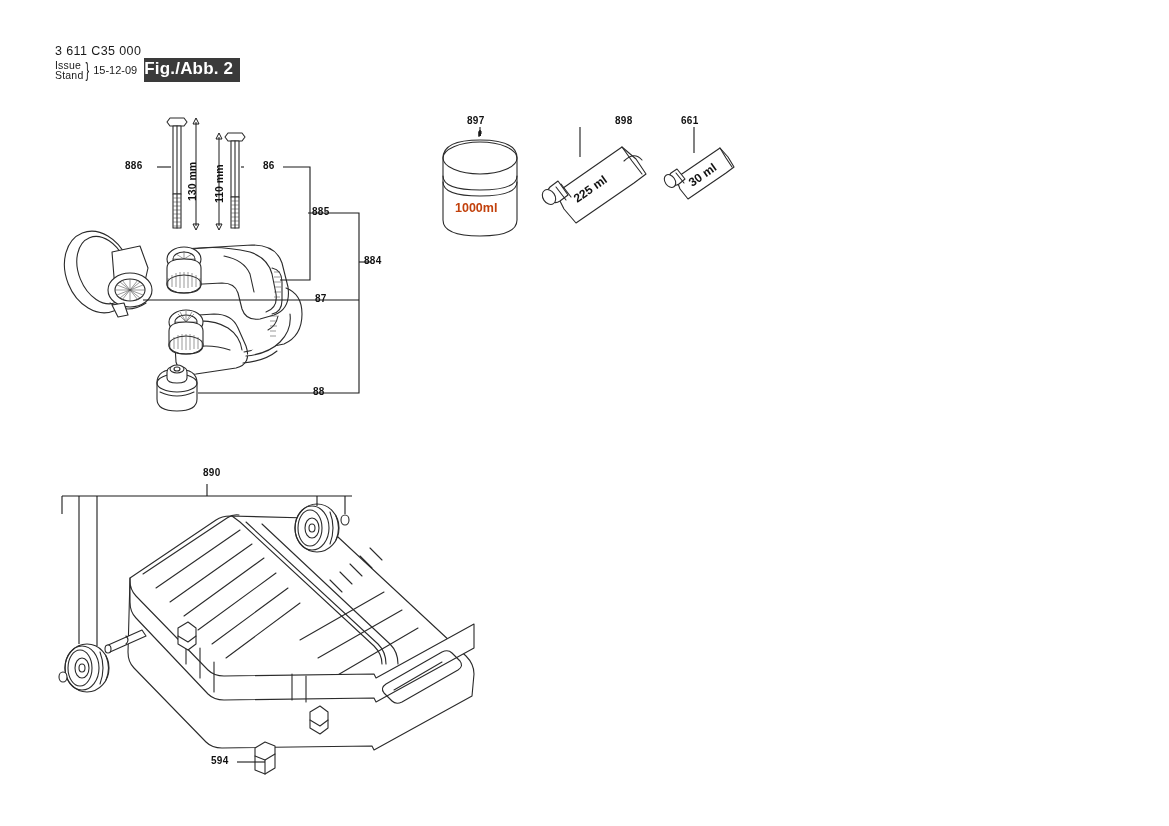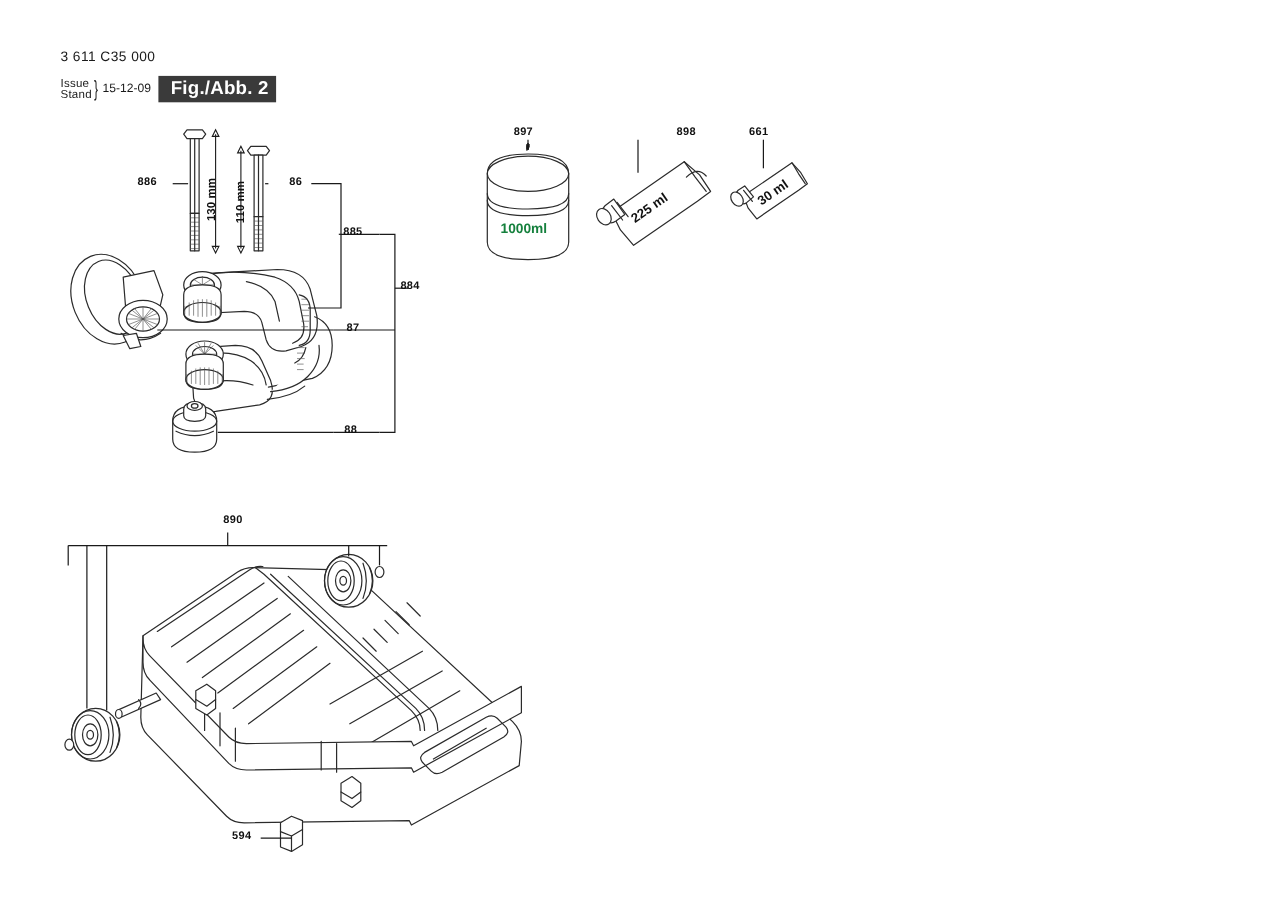--- a/index.html
+++ b/index.html
@@ -3,40 +3,40 @@
 <meta charset="utf-8">
 <style>
   html,body{margin:0;padding:0;background:#ffffff;}
   body{width:1169px;height:826px;position:relative;overflow:hidden;
        font-family:"Liberation Sans",sans-serif;color:#1a1a1a;}
   .sheet{position:absolute;inset:0;}
 
   
   .hdr{position:absolute;left:55px;top:44px;}
   .hdr-part{font-size:12.5px;letter-spacing:.4px;white-space:nowrap;}
-  .hdr-row2{display:flex;align-items:center;margin-top:11px;}
+  .hdr-row2{display:flex;align-items:center;margin-top:0;}
   .issue-stand{font-size:10.5px;line-height:10.5px;white-space:nowrap;}
   .issue-stand div{letter-spacing:.2px;}
   .brace{font-size:20px;line-height:10px;margin:0 1px 0 1px;
          transform:scaleX(.55);transform-origin:center;}
   .issue-date{font-size:11px;margin-left:1px;white-space:nowrap;text-align:center;}
   .figbadge{background:#3a3a3a;color:#fff;font-size:17px;font-weight:bold;
-            padding:1px 7px 3px 11px;margin-left:7px;white-space:nowrap;
+            padding:1px 7px 3px 0;margin-left:7px;white-space:nowrap;
             letter-spacing:.2px;}
 
   
   .footer{position:absolute;left:1003px;top:737px;font-size:10.5px;
           line-height:11.6px;color:#2a2a2a;white-space:nowrap;}
 
   
   .lbl{position:absolute;font-size:10px;font-weight:bold;color:#111;
        white-space:nowrap;letter-spacing:.3px;}
   .dim{position:absolute;font-size:10.5px;font-weight:bold;color:#111;
        white-space:nowrap;transform-origin:0 0;transform:rotate(-90deg);}
-  .vessel-lbl{position:absolute;font-size:12.5px;font-weight:bold;color:#15803d;
+  .vessel-lbl{position:absolute;font-size:12.5px;font-weight:bold;color:#c2410c;
        white-space:nowrap;}
   .tube-lbl{position:absolute;font-size:12px;font-weight:bold;color:#111;
        white-space:nowrap;transform-origin:0 0;}
 
   svg{position:absolute;left:0;top:0;width:1169px;height:826px;
       overflow:visible;pointer-events:none;}
   .ln{stroke:#1a1a1a;fill:none;}
   .art{stroke:#2b2b2b;fill:#ffffff;stroke-width:1.1;
        stroke-linejoin:round;stroke-linecap:round;}
   .art-nf{stroke:#2b2b2b;fill:none;stroke-width:1.1;

